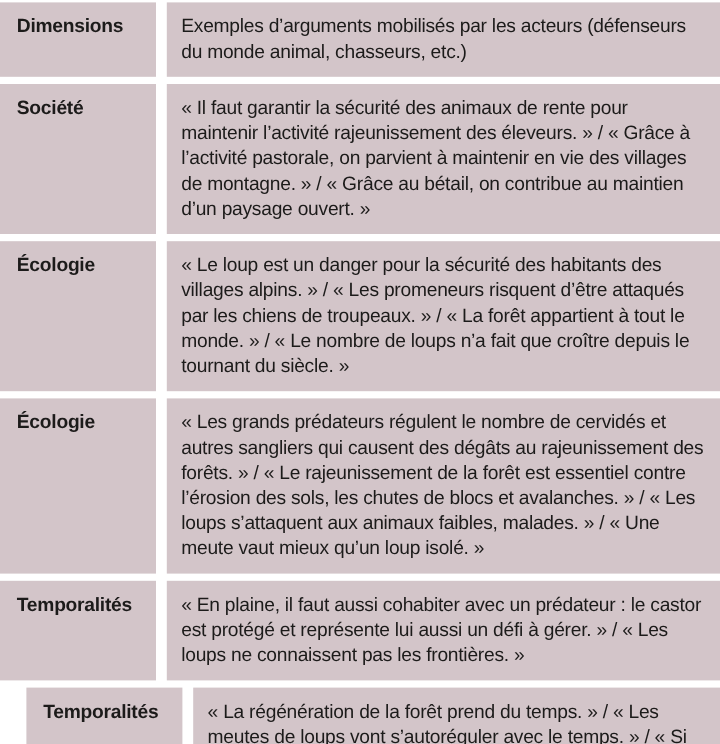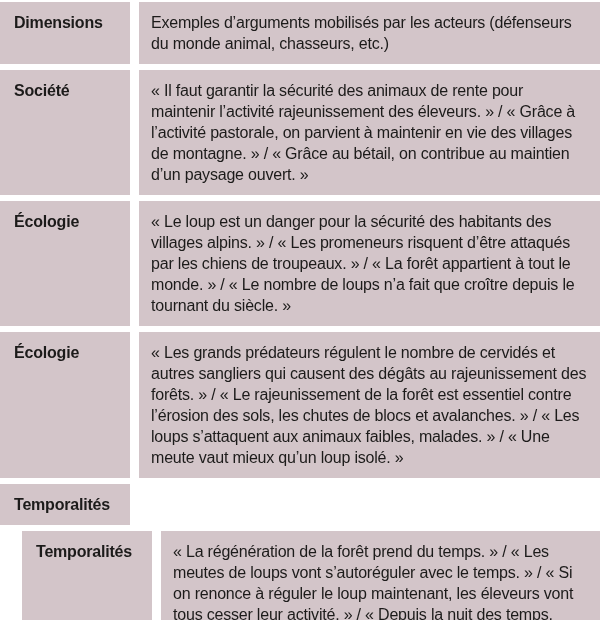--- a/index.html
+++ b/index.html
@@ -63,20 +63,21 @@
     <div class="cell content-cell">« Le loup est un danger pour la sécurité des habitants des villages alpins. » / « Les promeneurs risquent d’être attaqués par les chiens de troupeaux. » / « La forêt appartient à tout le monde. » / « Le nombre de loups n’a fait que croître depuis le tournant du siècle. »</div>
   </div>
 
   <div class="t-row">
     <div class="cell label-cell">Écologie</div>
     <div class="cell content-cell">« Les grands prédateurs régulent le nombre de cervidés et autres sangliers qui causent des dégâts au rajeunissement des forêts. » / « Le rajeunissement de la forêt est essentiel contre l’érosion des sols, les chutes de blocs et avalanches. » / « Les loups s’attaquent aux animaux faibles, malades. » / « Une meute vaut mieux qu’un loup isolé. »</div>
   </div>
 
   <div class="t-row">
     <div class="cell label-cell">Temporalités</div>
+    <div class="cell content-cell">« En plaine, il faut aussi cohabiter avec un prédateur : le castor est protégé et représente lui aussi un défi à gérer. » / « Les loups ne connaissent pas les frontières. »</div>
   </div>
 
   <div class="t-row">
     <div class="cell label-cell">Temporalités</div>
     <div class="cell content-cell">« La régénération de la forêt prend du temps. » / « Les meutes de loups vont s’autoréguler avec le temps. » / « Si on renonce à réguler le loup maintenant, les éleveurs vont tous cesser leur activité. » / « Depuis la nuit des temps, nous cohabitons avec un ou plusieurs prédateurs. »</div>
   </div>
 </div>
 </div>
 
 </body></html>

